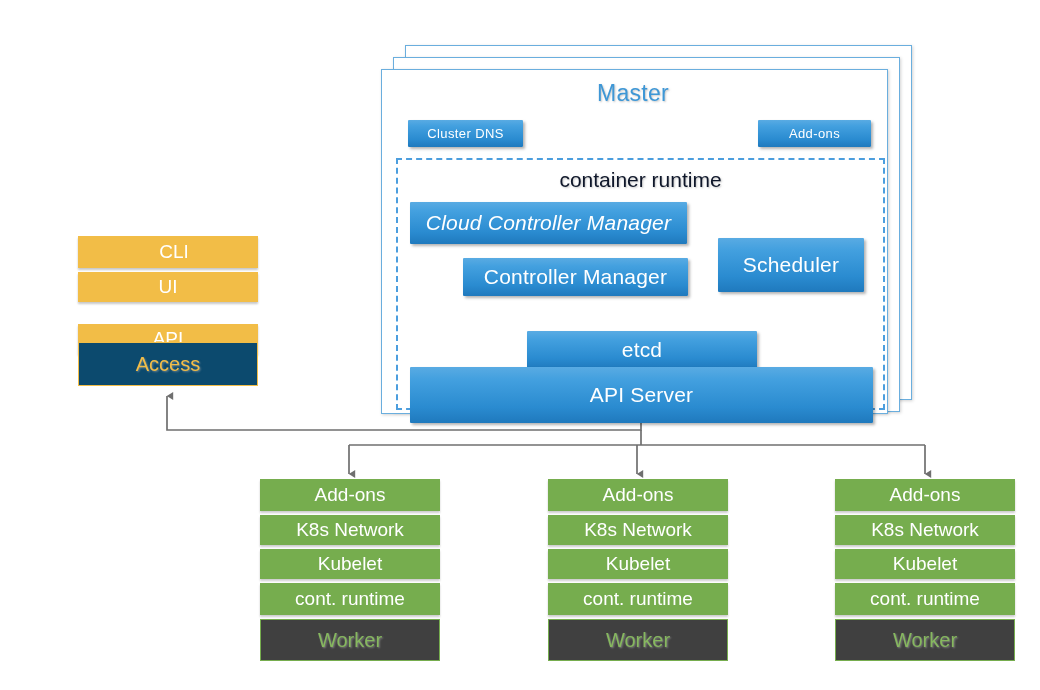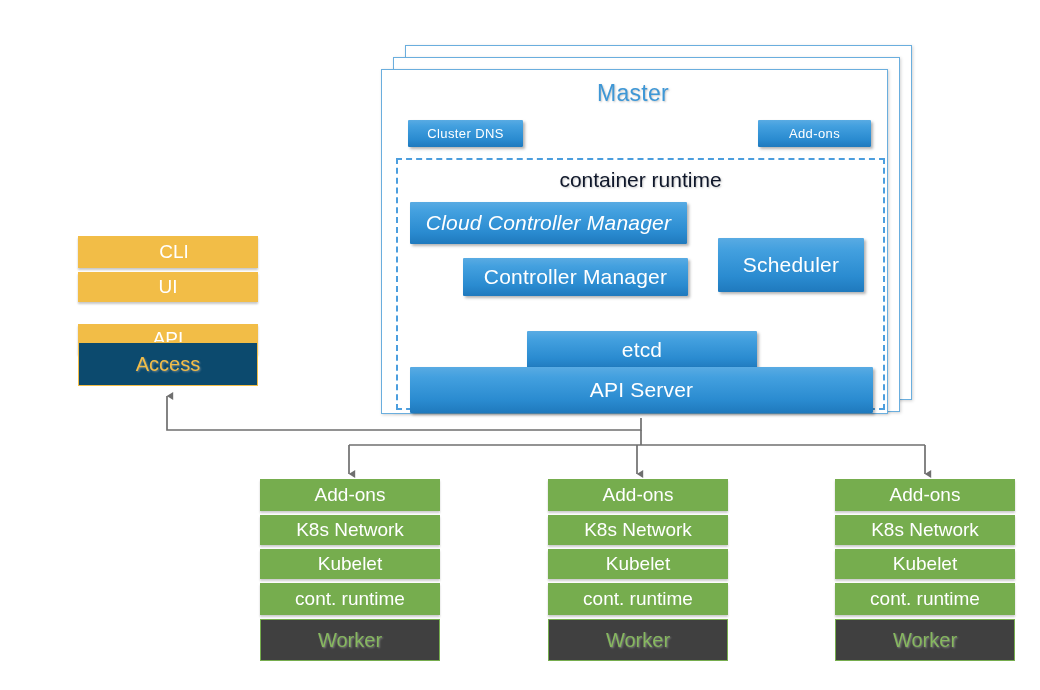--- a/index.html
+++ b/index.html
@@ -46,21 +46,21 @@
   .runtime-title{
     left:396px;top:168px;width:489px;text-align:center;
     font-size:21px;color:#0f172a;
     text-shadow:1px 1px 2px rgba(160,160,160,.6);
   }
 
   .ccm        { left:410px; top:202px; width:277px; height:42px;font-style:italic; }
   .ctrl-mgr   { left:463px; top:258px; width:225px; height:38px; }
   .etcd       { left:527px; top:303px; width:230px; height:38px;margin-top:28px; }
   .scheduler  { left:718px; top:238px; width:146px; height:54px; }
-  .api-server { left:410px; top:367px; width:463px; height:46px; }
+  .api-server { left:410px; top:367px; width:463px; height:56px; }
 
   
   .stack-cell{
     display:flex;align-items:center;justify-content:center;
     color:#fff;font-size:19px;
     box-shadow:0 2px 2px rgba(0,0,0,.22);
   }
   .orange{background:#f2bd47;}
   .access-cli { left:78px; top:236px; width:180px; height:32px;padding-left:12px; }
   .access-ui  { left:78px; top:272px; width:180px; height:30px; }

